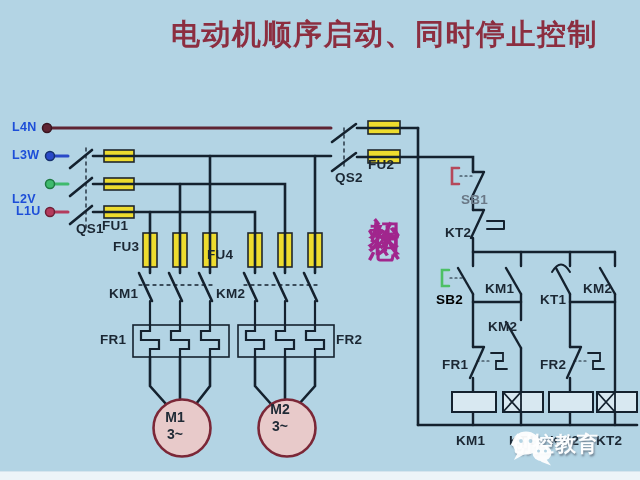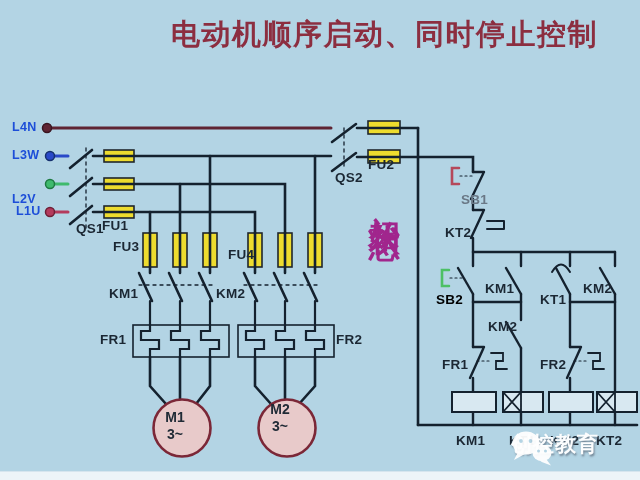--- a/index.html
+++ b/index.html
@@ -197,21 +197,21 @@
   </div>
 
   <div class="lbl phase" style="left:12px;top:121px">L4N</div>
   <div class="lbl phase" style="left:12px;top:149px">L3W</div>
   <div class="lbl phase" style="left:12px;top:193px">L2V</div>
   <div class="lbl phase" style="left:16px;top:205px">L1U</div>
 
   <div class="lbl" style="left:76px;top:222px">QS1</div>
   <div class="lbl" style="left:102px;top:219px">FU1</div>
   <div class="lbl" style="left:113px;top:240px">FU3</div>
-  <div class="lbl" style="left:228px;top:248px">FU4</div>
+  <div class="lbl" style="left:207px;top:248px">FU4</div>
   <div class="lbl" style="left:109px;top:287px">KM1</div>
   <div class="lbl" style="left:216px;top:287px">KM2</div>
   <div class="lbl" style="left:100px;top:333px">FR1</div>
   <div class="lbl" style="left:336px;top:333px">FR2</div>
 
   <div class="motor-text" style="left:153px;top:409px">
     <div>M1</div>
     <div>3~</div>
   </div>
   <div class="motor-text" style="left:258px;top:401px">

